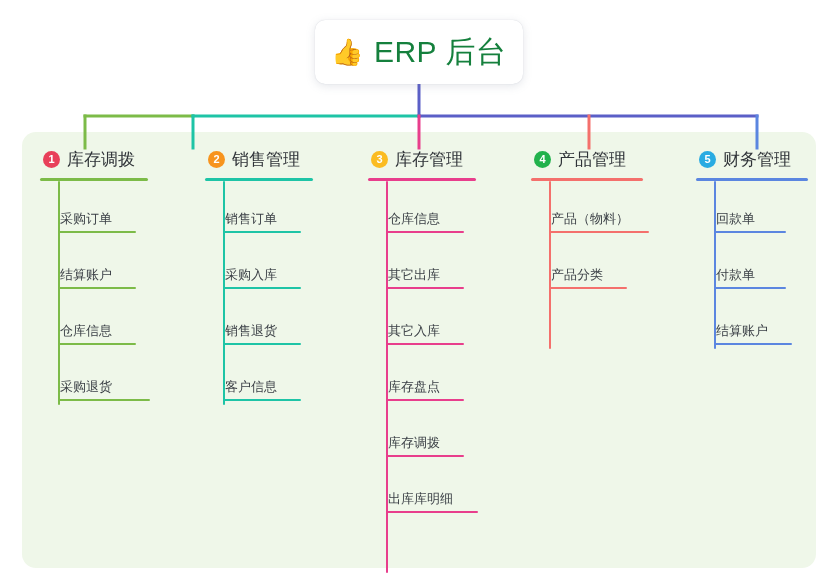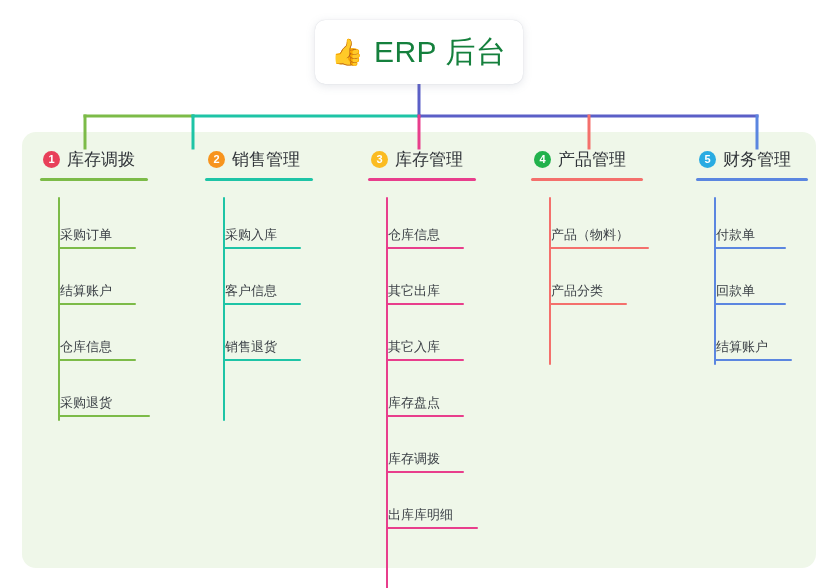--- a/index.html
+++ b/index.html
@@ -62,21 +62,21 @@
     text-align:center;font-weight:bold;
     flex:0 0 auto;
     font-family:"Liberation Sans",sans-serif;
   }
   .col-title{font-size:17px;color:#2f3338;}
   .head-rule{
     height:3px;border-radius:2px;
     margin-top:6px;
   }
 
-  .items{position:relative;margin-top:16px;font-family:Liberation Serif, serif;}
+  .items{position:relative;margin-top:0;font-family:Liberation Serif, serif;}
   .item{
     position:relative;
     height:56px;
   }
   .item-label{
     position:absolute;
     left:20px;bottom:9px;
     font-size:13px;color:#3a3f45;
     white-space:nowrap;
   }
@@ -145,29 +145,33 @@
       </div>
       <div class="col" style="left: 205px;">
         <div class="col-head">
           <span class="badge" style="background: rgb(247, 148, 30);">2</span>
           <span class="col-title">销售管理</span>
         </div>
         <div class="head-rule" style="width: 108px; background: rgb(30, 196, 166);"></div>
         <div class="items">
           <div class="spine" style="background: rgb(30, 196, 166); height: 224px;"></div>
           <div class="item">
+            <span class="item-label">销售订单</span>
+            <div class="item-rule" style="width: 78px; background: rgb(30, 196, 166);"></div>
+          </div>
+          <div class="item">
             <span class="item-label">采购入库</span>
             <div class="item-rule" style="width: 78px; background: rgb(30, 196, 166);"></div>
           </div>
           <div class="item">
+            <span class="item-label">销售退货</span>
+            <div class="item-rule" style="width: 78px; background: rgb(30, 196, 166);"></div>
+          </div>
+          <div class="item">
             <span class="item-label">客户信息</span>
-            <div class="item-rule" style="width: 78px; background: rgb(30, 196, 166);"></div>
-          </div>
-          <div class="item">
-            <span class="item-label">销售退货</span>
             <div class="item-rule" style="width: 78px; background: rgb(30, 196, 166);"></div>
           </div>
         </div>
       </div>
       <div class="col" style="left: 368px;">
         <div class="col-head">
           <span class="badge" style="background: rgb(251, 188, 33);">3</span>
           <span class="col-title">库存管理</span>
         </div>
         <div class="head-rule" style="width: 108px; background: rgb(232, 62, 140);"></div>
@@ -219,28 +223,28 @@
       </div>
       <div class="col" style="left: 696px;">
         <div class="col-head">
           <span class="badge" style="background: rgb(41, 171, 226);">5</span>
           <span class="col-title">财务管理</span>
         </div>
         <div class="head-rule" style="width: 112px; background: rgb(91, 134, 224);"></div>
         <div class="items">
           <div class="spine" style="background: rgb(91, 134, 224); height: 168px;"></div>
           <div class="item">
+            <span class="item-label">回款单</span>
+            <div class="item-rule" style="width: 72px; background: rgb(91, 134, 224);"></div>
+          </div>
+          <div class="item">
             <span class="item-label">付款单</span>
             <div class="item-rule" style="width: 72px; background: rgb(91, 134, 224);"></div>
           </div>
           <div class="item">
-            <span class="item-label">回款单</span>
-            <div class="item-rule" style="width: 72px; background: rgb(91, 134, 224);"></div>
-          </div>
-          <div class="item">
             <span class="item-label">结算账户</span>
             <div class="item-rule" style="width: 78px; background: rgb(91, 134, 224);"></div>
           </div>
         </div>
       </div>
     </div>
 
 </div>
 
 </body></html>

